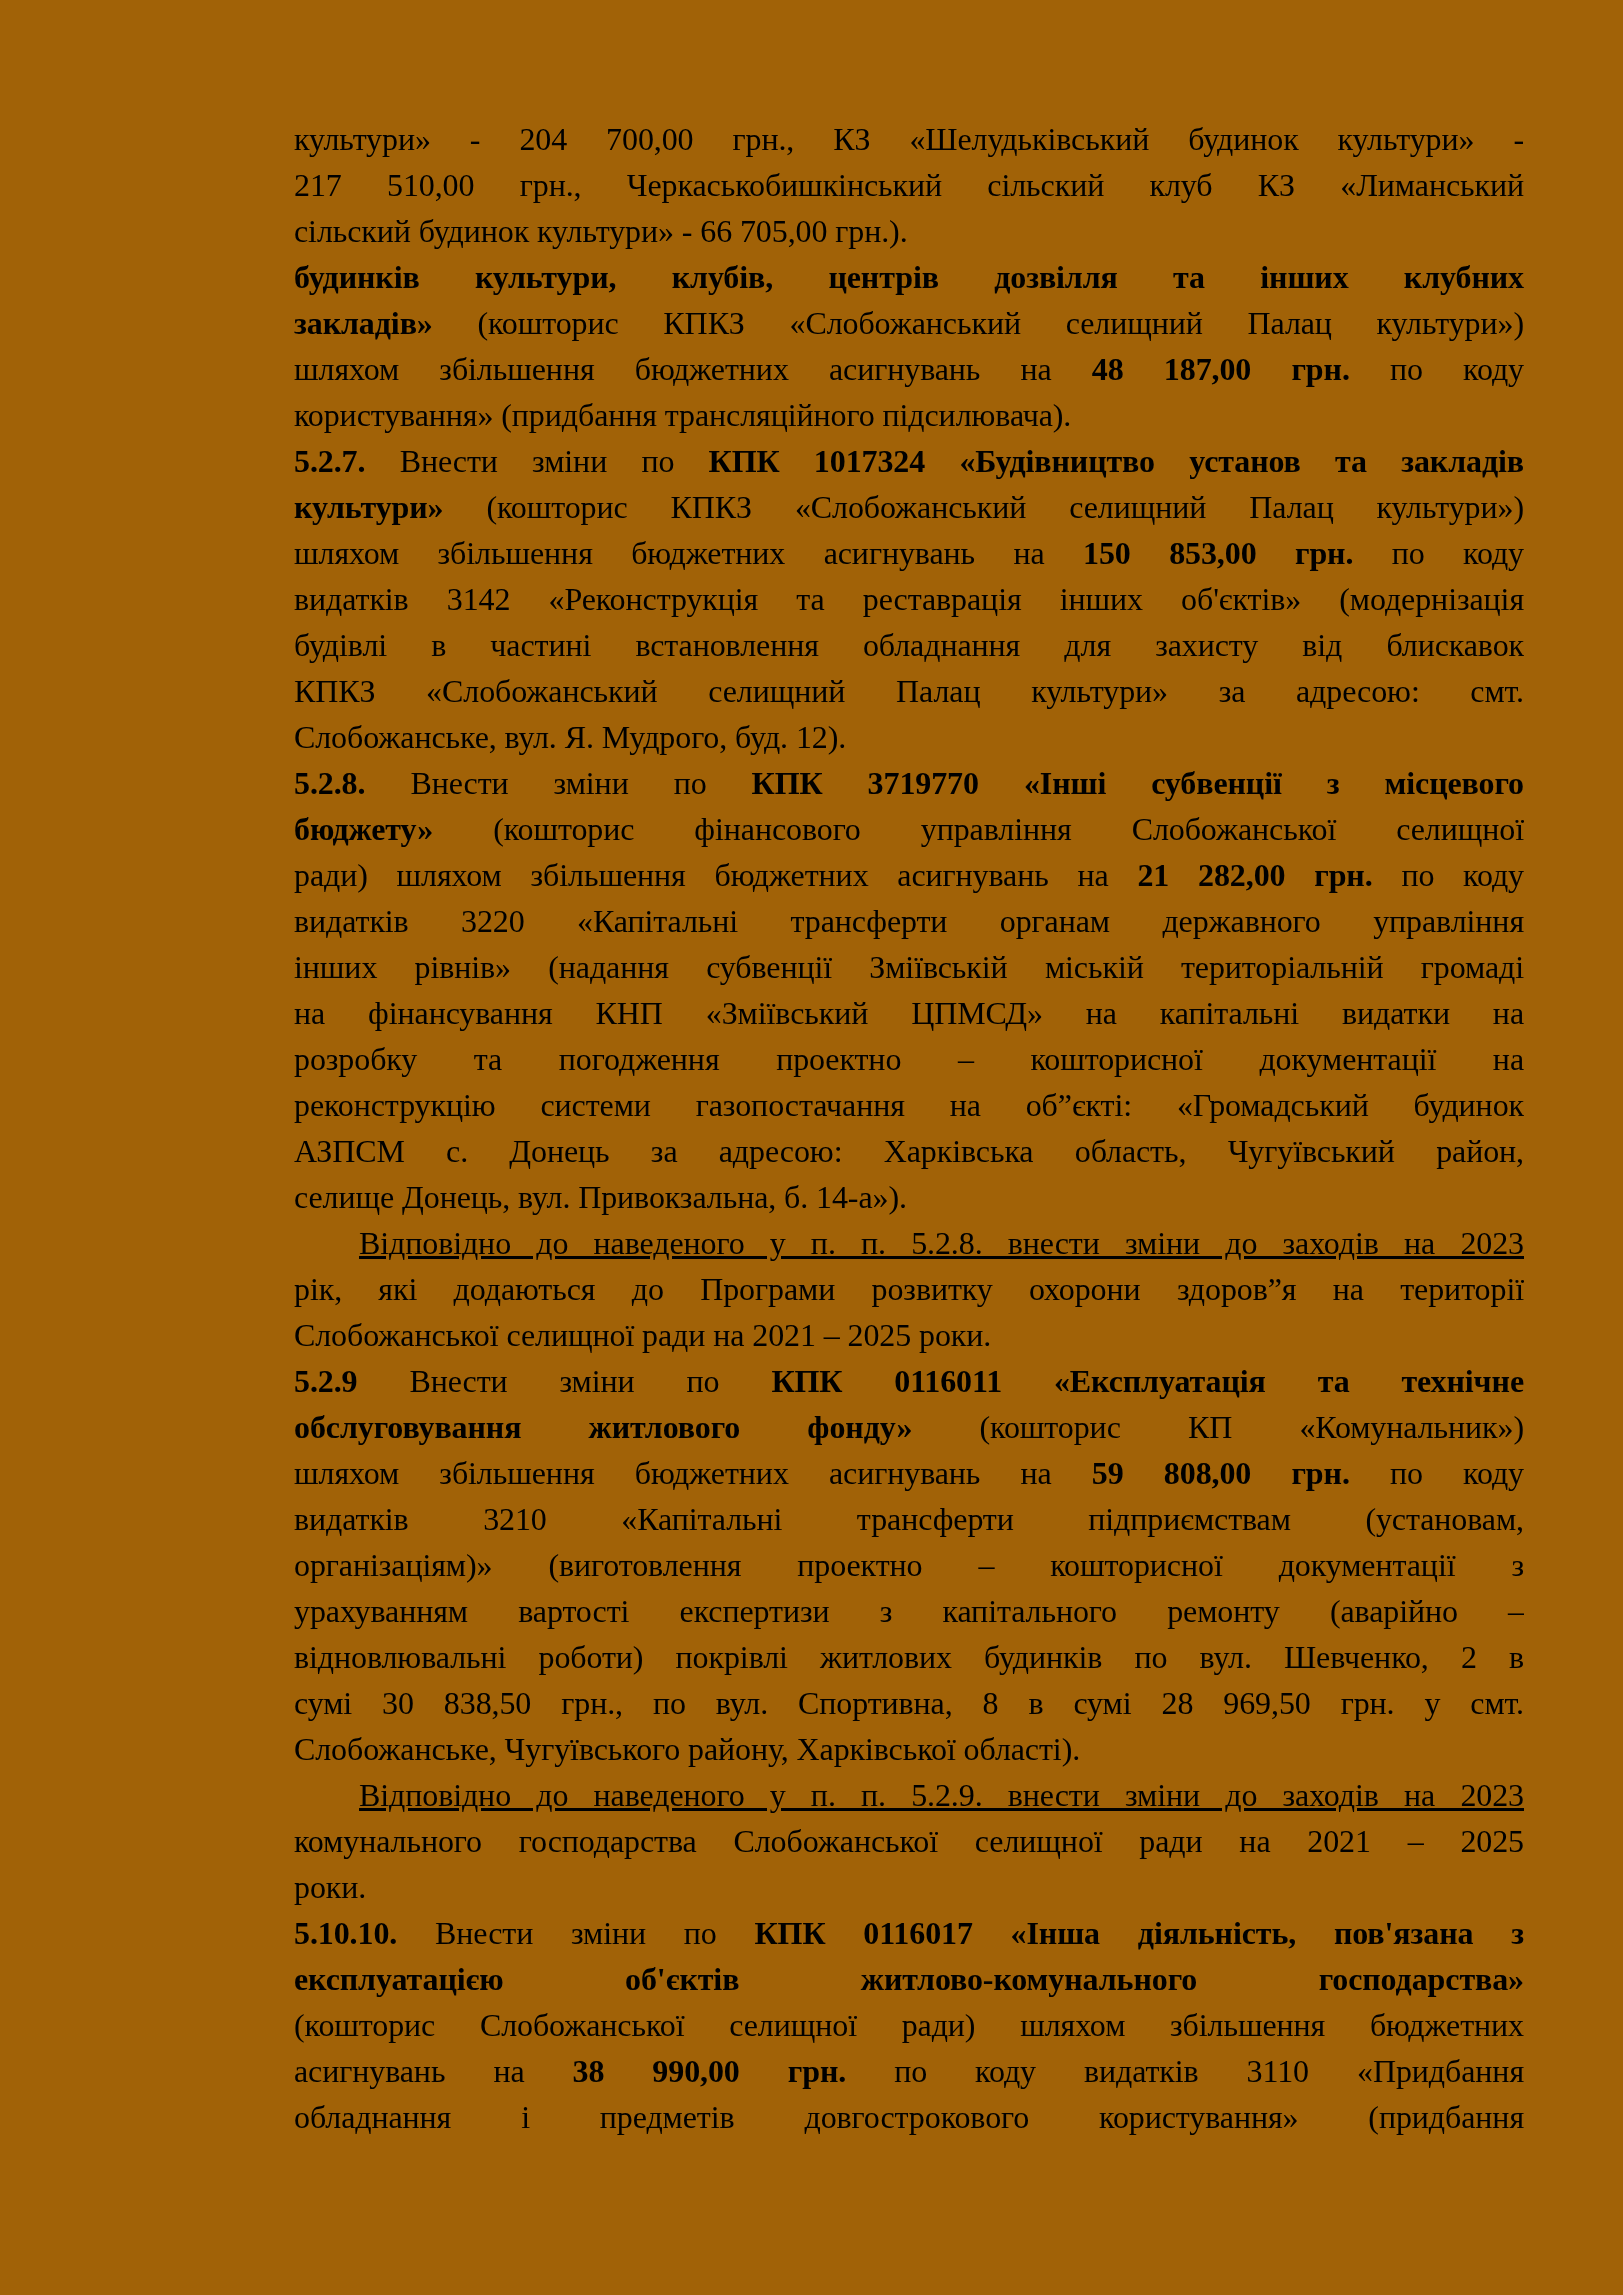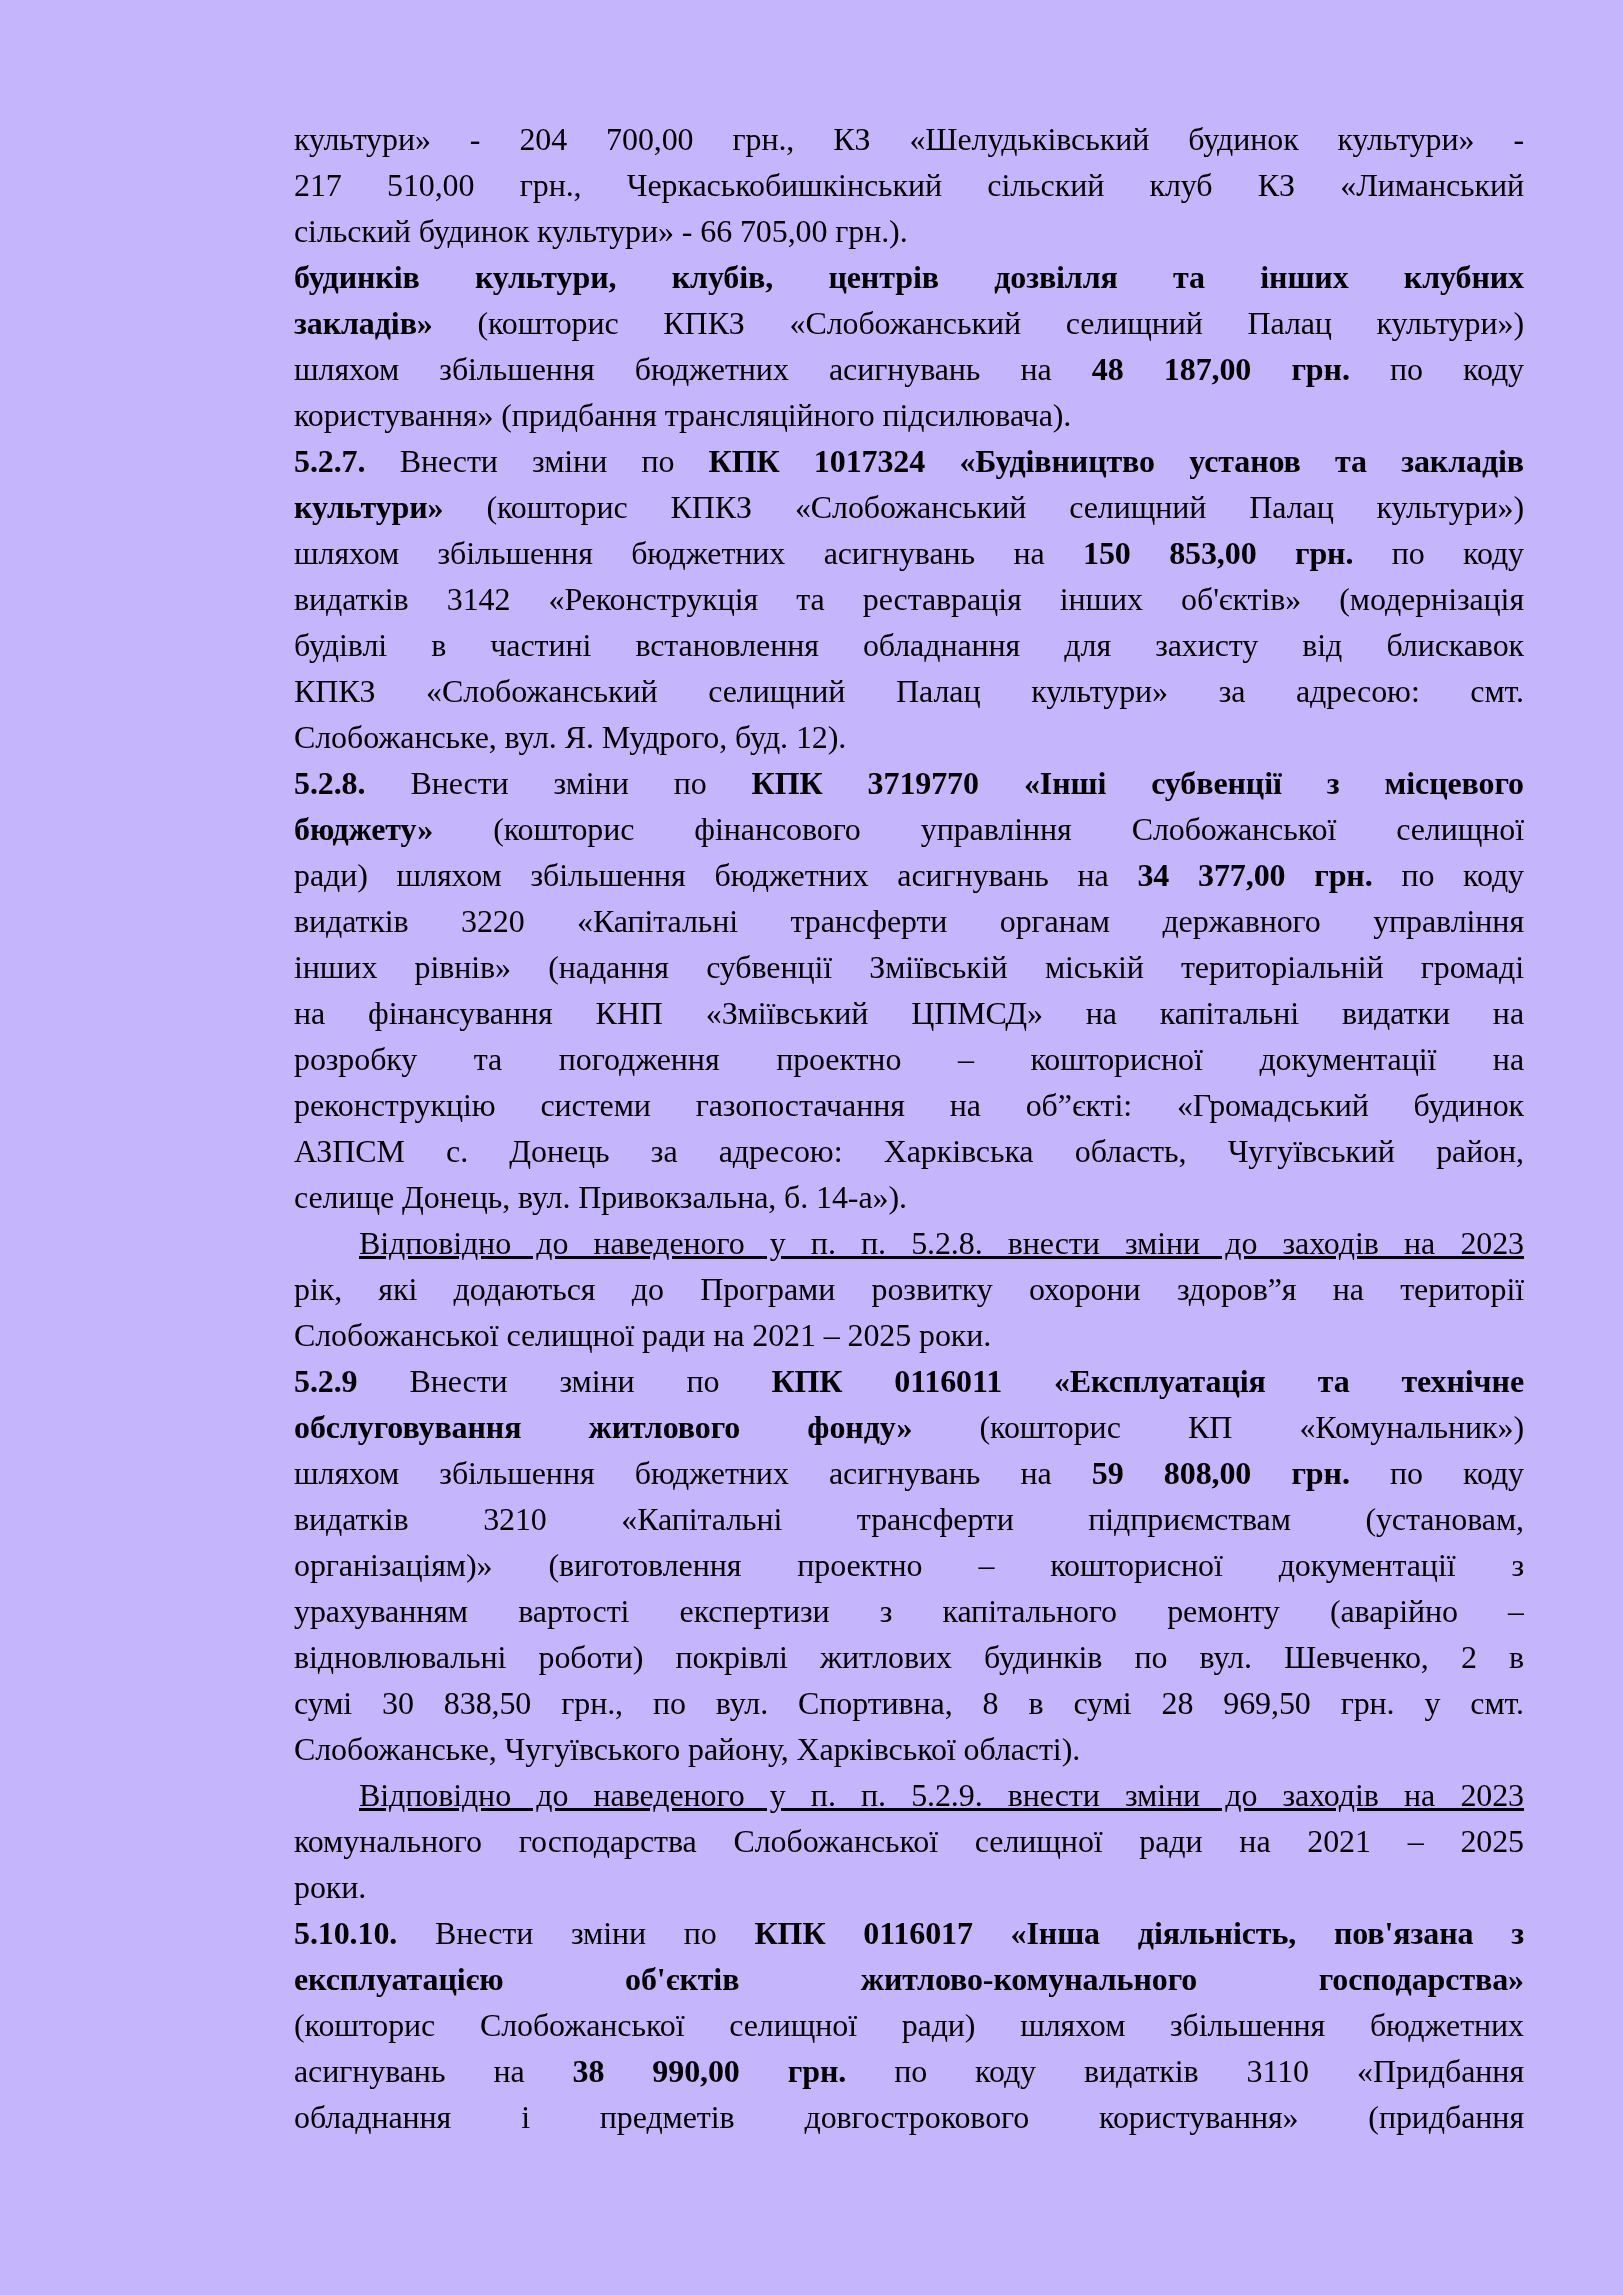--- a/index.html
+++ b/index.html
@@ -6,21 +6,21 @@
   html, body {
     margin: 0;
     padding: 0;
     background: #e8e8e8;
   }
   .page {
     position: relative;
     width: 1623px;
     height: 2295px;
     margin: 0 auto;
-    background: #c4b5fd;
+    background: #a16207;
     overflow: hidden;
   }
   .doc {
     position: absolute;
     left: 294px;
     top: 116px;
     width: 1230px;
     color: #000000;
     font-family: "Liberation Serif", "DejaVu Serif", serif;
     font-size: 32px;
@@ -62,21 +62,21 @@
       <div class="line end"><span class="run">користування» (придбання трансляційного підсилювача).</span></div>
       <div class="line"><span class="run bold">5.2.7.</span><span class="run"> Внести зміни по </span><span class="run bold">КПК 1017324 «Будівництво установ та закладів</span></div>
       <div class="line"><span class="run bold">культури»</span><span class="run"> (кошторис КПКЗ «Слобожанський селищний Палац культури»)</span></div>
       <div class="line"><span class="run">шляхом збільшення бюджетних асигнувань на </span><span class="run bold">150 853,00 грн.</span><span class="run"> по коду</span></div>
       <div class="line"><span class="run">видатків 3142 «Реконструкція та реставрація інших об'єктів» (модернізація</span></div>
       <div class="line"><span class="run">будівлі в частині встановлення обладнання для захисту від блискавок</span></div>
       <div class="line"><span class="run">КПКЗ «Слобожанський селищний Палац культури» за адресою: смт.</span></div>
       <div class="line end"><span class="run">Слобожанське, вул. Я. Мудрого, буд. 12).</span></div>
       <div class="line"><span class="run bold">5.2.8.</span><span class="run"> Внести зміни по </span><span class="run bold">КПК 3719770 «Інші субвенції з місцевого</span></div>
       <div class="line"><span class="run bold">бюджету»</span><span class="run"> (кошторис фінансового управління Слобожанської селищної</span></div>
-      <div class="line"><span class="run">ради) шляхом збільшення бюджетних асигнувань на </span><span class="run bold">34 377,00 грн.</span><span class="run"> по коду</span></div>
+      <div class="line"><span class="run">ради) шляхом збільшення бюджетних асигнувань на </span><span class="run bold">21 282,00 грн.</span><span class="run"> по коду</span></div>
       <div class="line"><span class="run">видатків 3220 «Капітальні трансферти органам державного управління</span></div>
       <div class="line"><span class="run">інших рівнів» (надання субвенції Зміївській міській територіальній громаді</span></div>
       <div class="line"><span class="run">на фінансування КНП «Зміївський ЦПМСД» на капітальні видатки на</span></div>
       <div class="line"><span class="run">розробку та погодження проектно – кошторисної документації на</span></div>
       <div class="line"><span class="run">реконструкцію системи газопостачання на об”єкті: «Громадський будинок</span></div>
       <div class="line"><span class="run">АЗПСМ с. Донець за адресою: Харківська область, Чугуївський район,</span></div>
       <div class="line end"><span class="run">селище Донець, вул. Привокзальна, б. 14-а»).</span></div>
       <div class="line indent"><span class="run">Відповідно до наведеного у п. п. 5.2.8. внести зміни до заходів на 2023</span></div>
       <div class="line"><span class="run">рік, які додаються до Програми розвитку охорони здоров”я на території</span></div>
       <div class="line end"><span class="run">Слобожанської селищної ради на 2021 – 2025 роки.</span></div>

